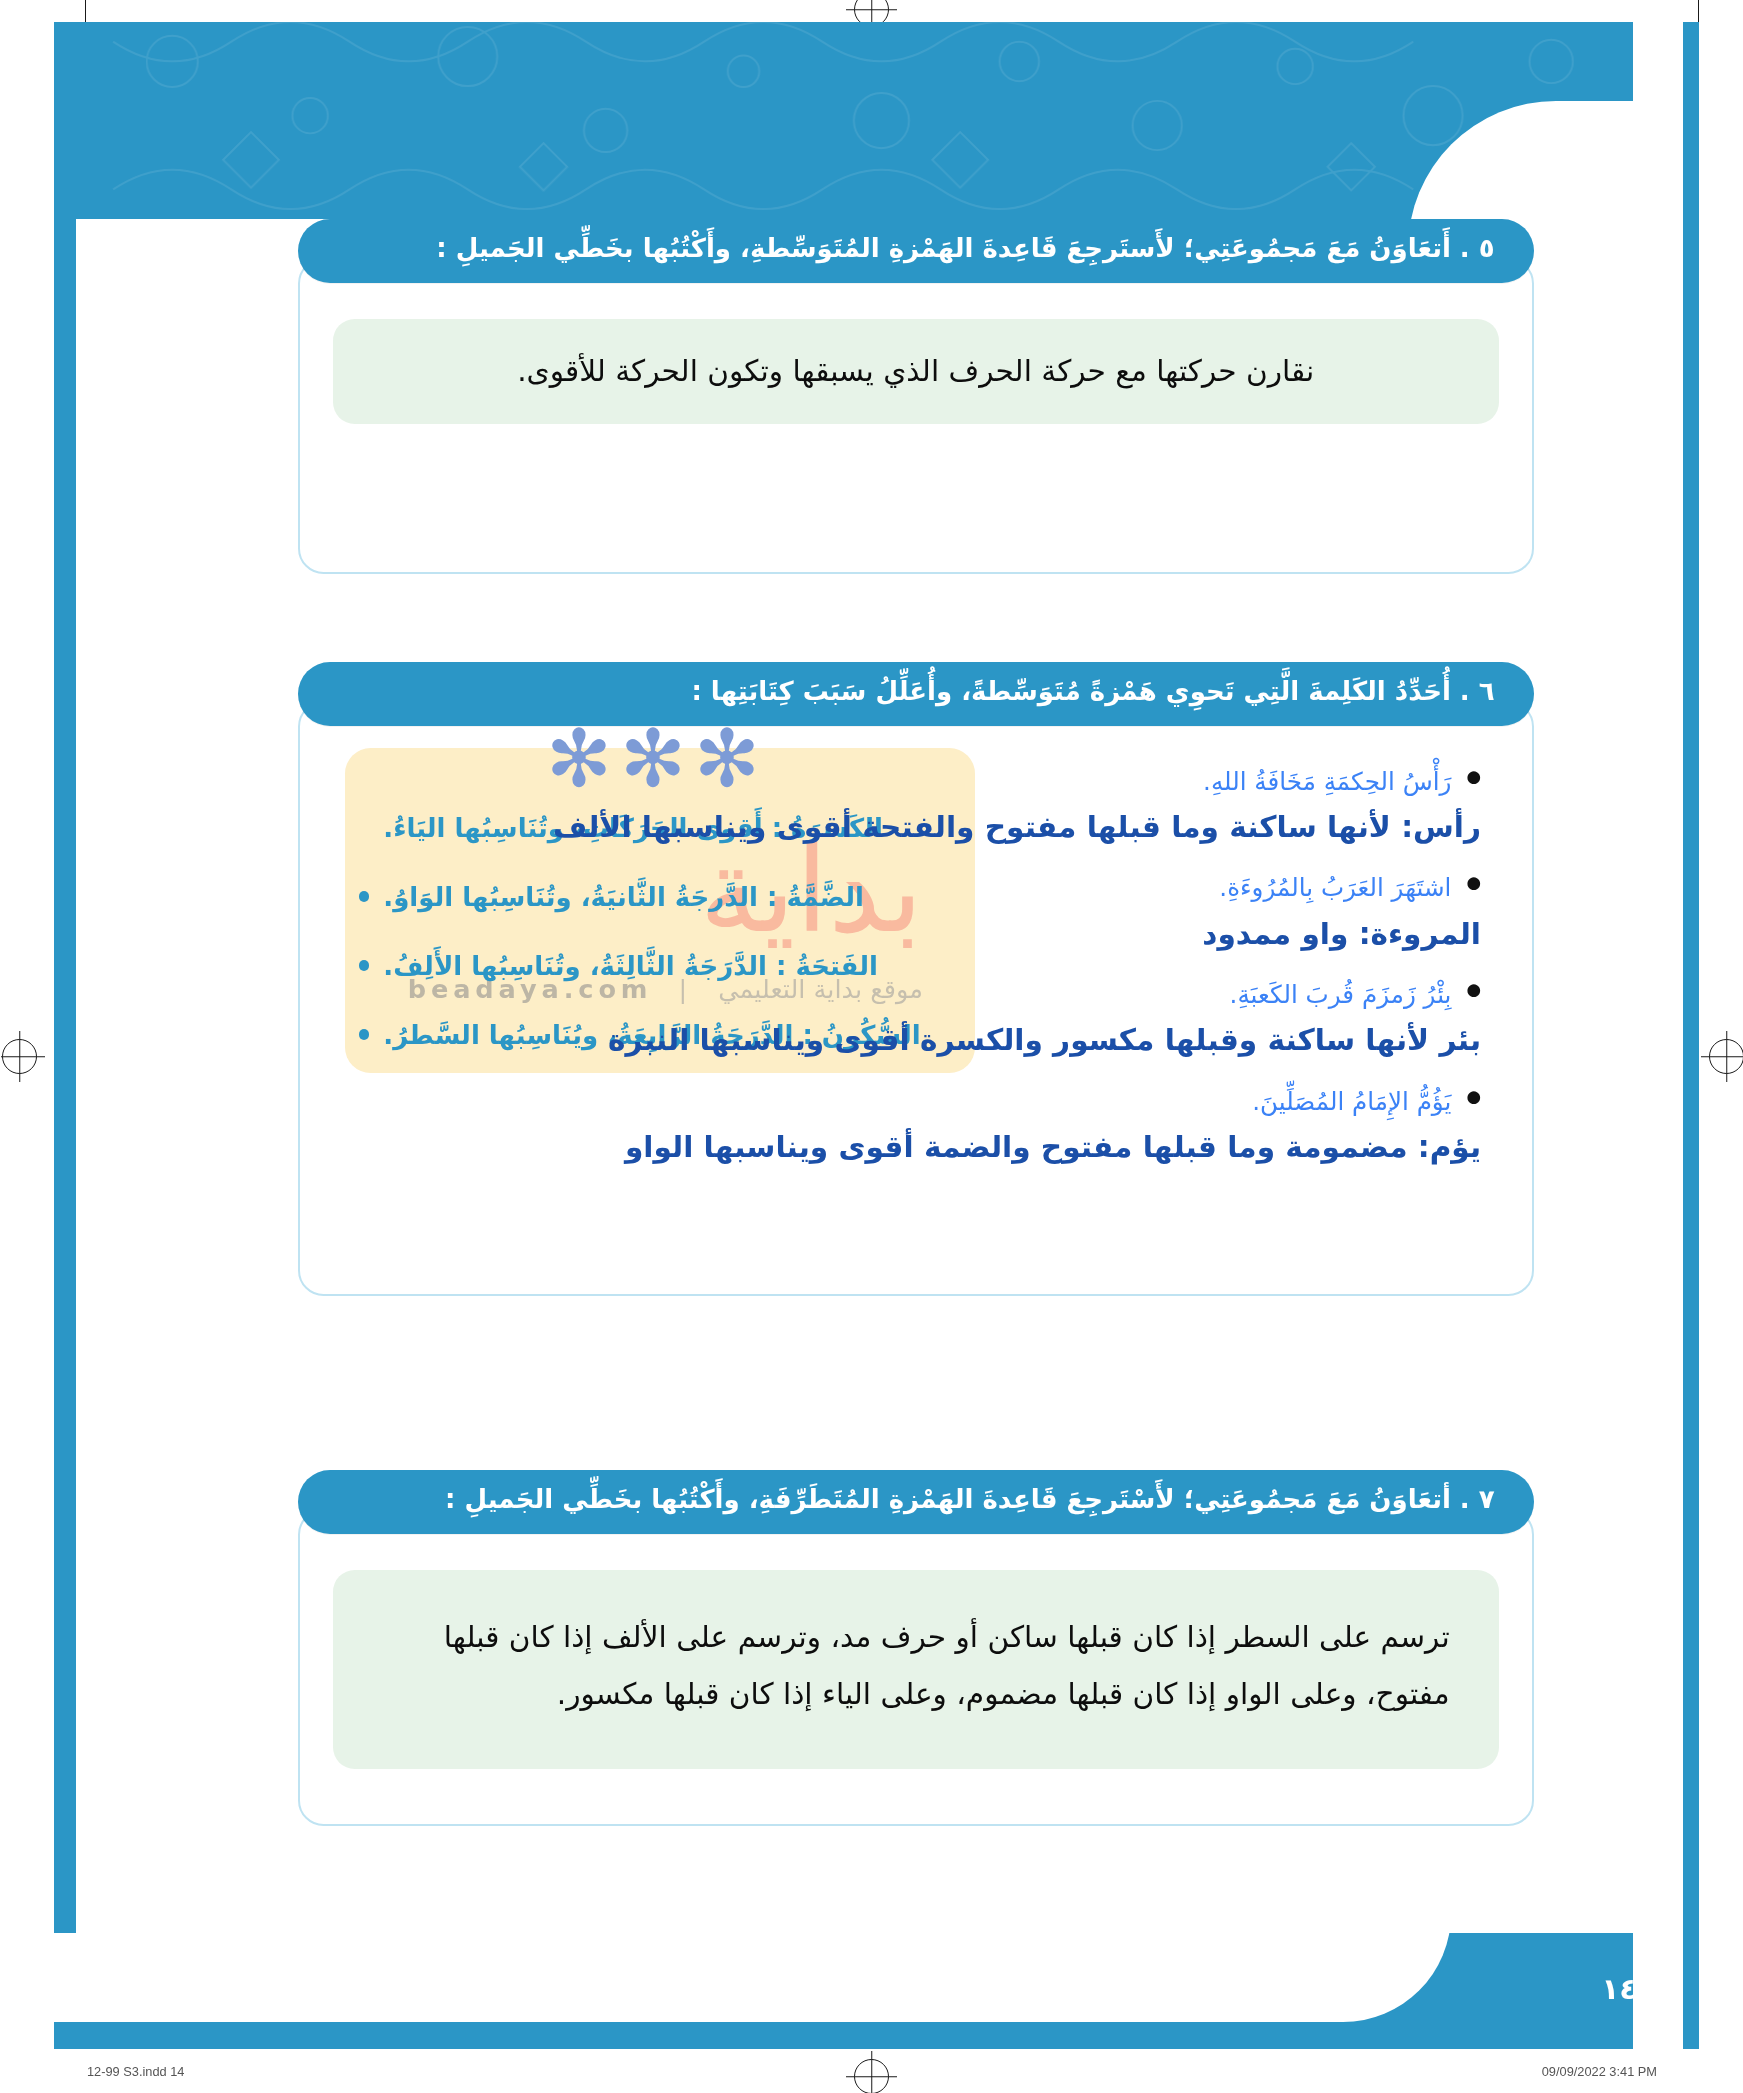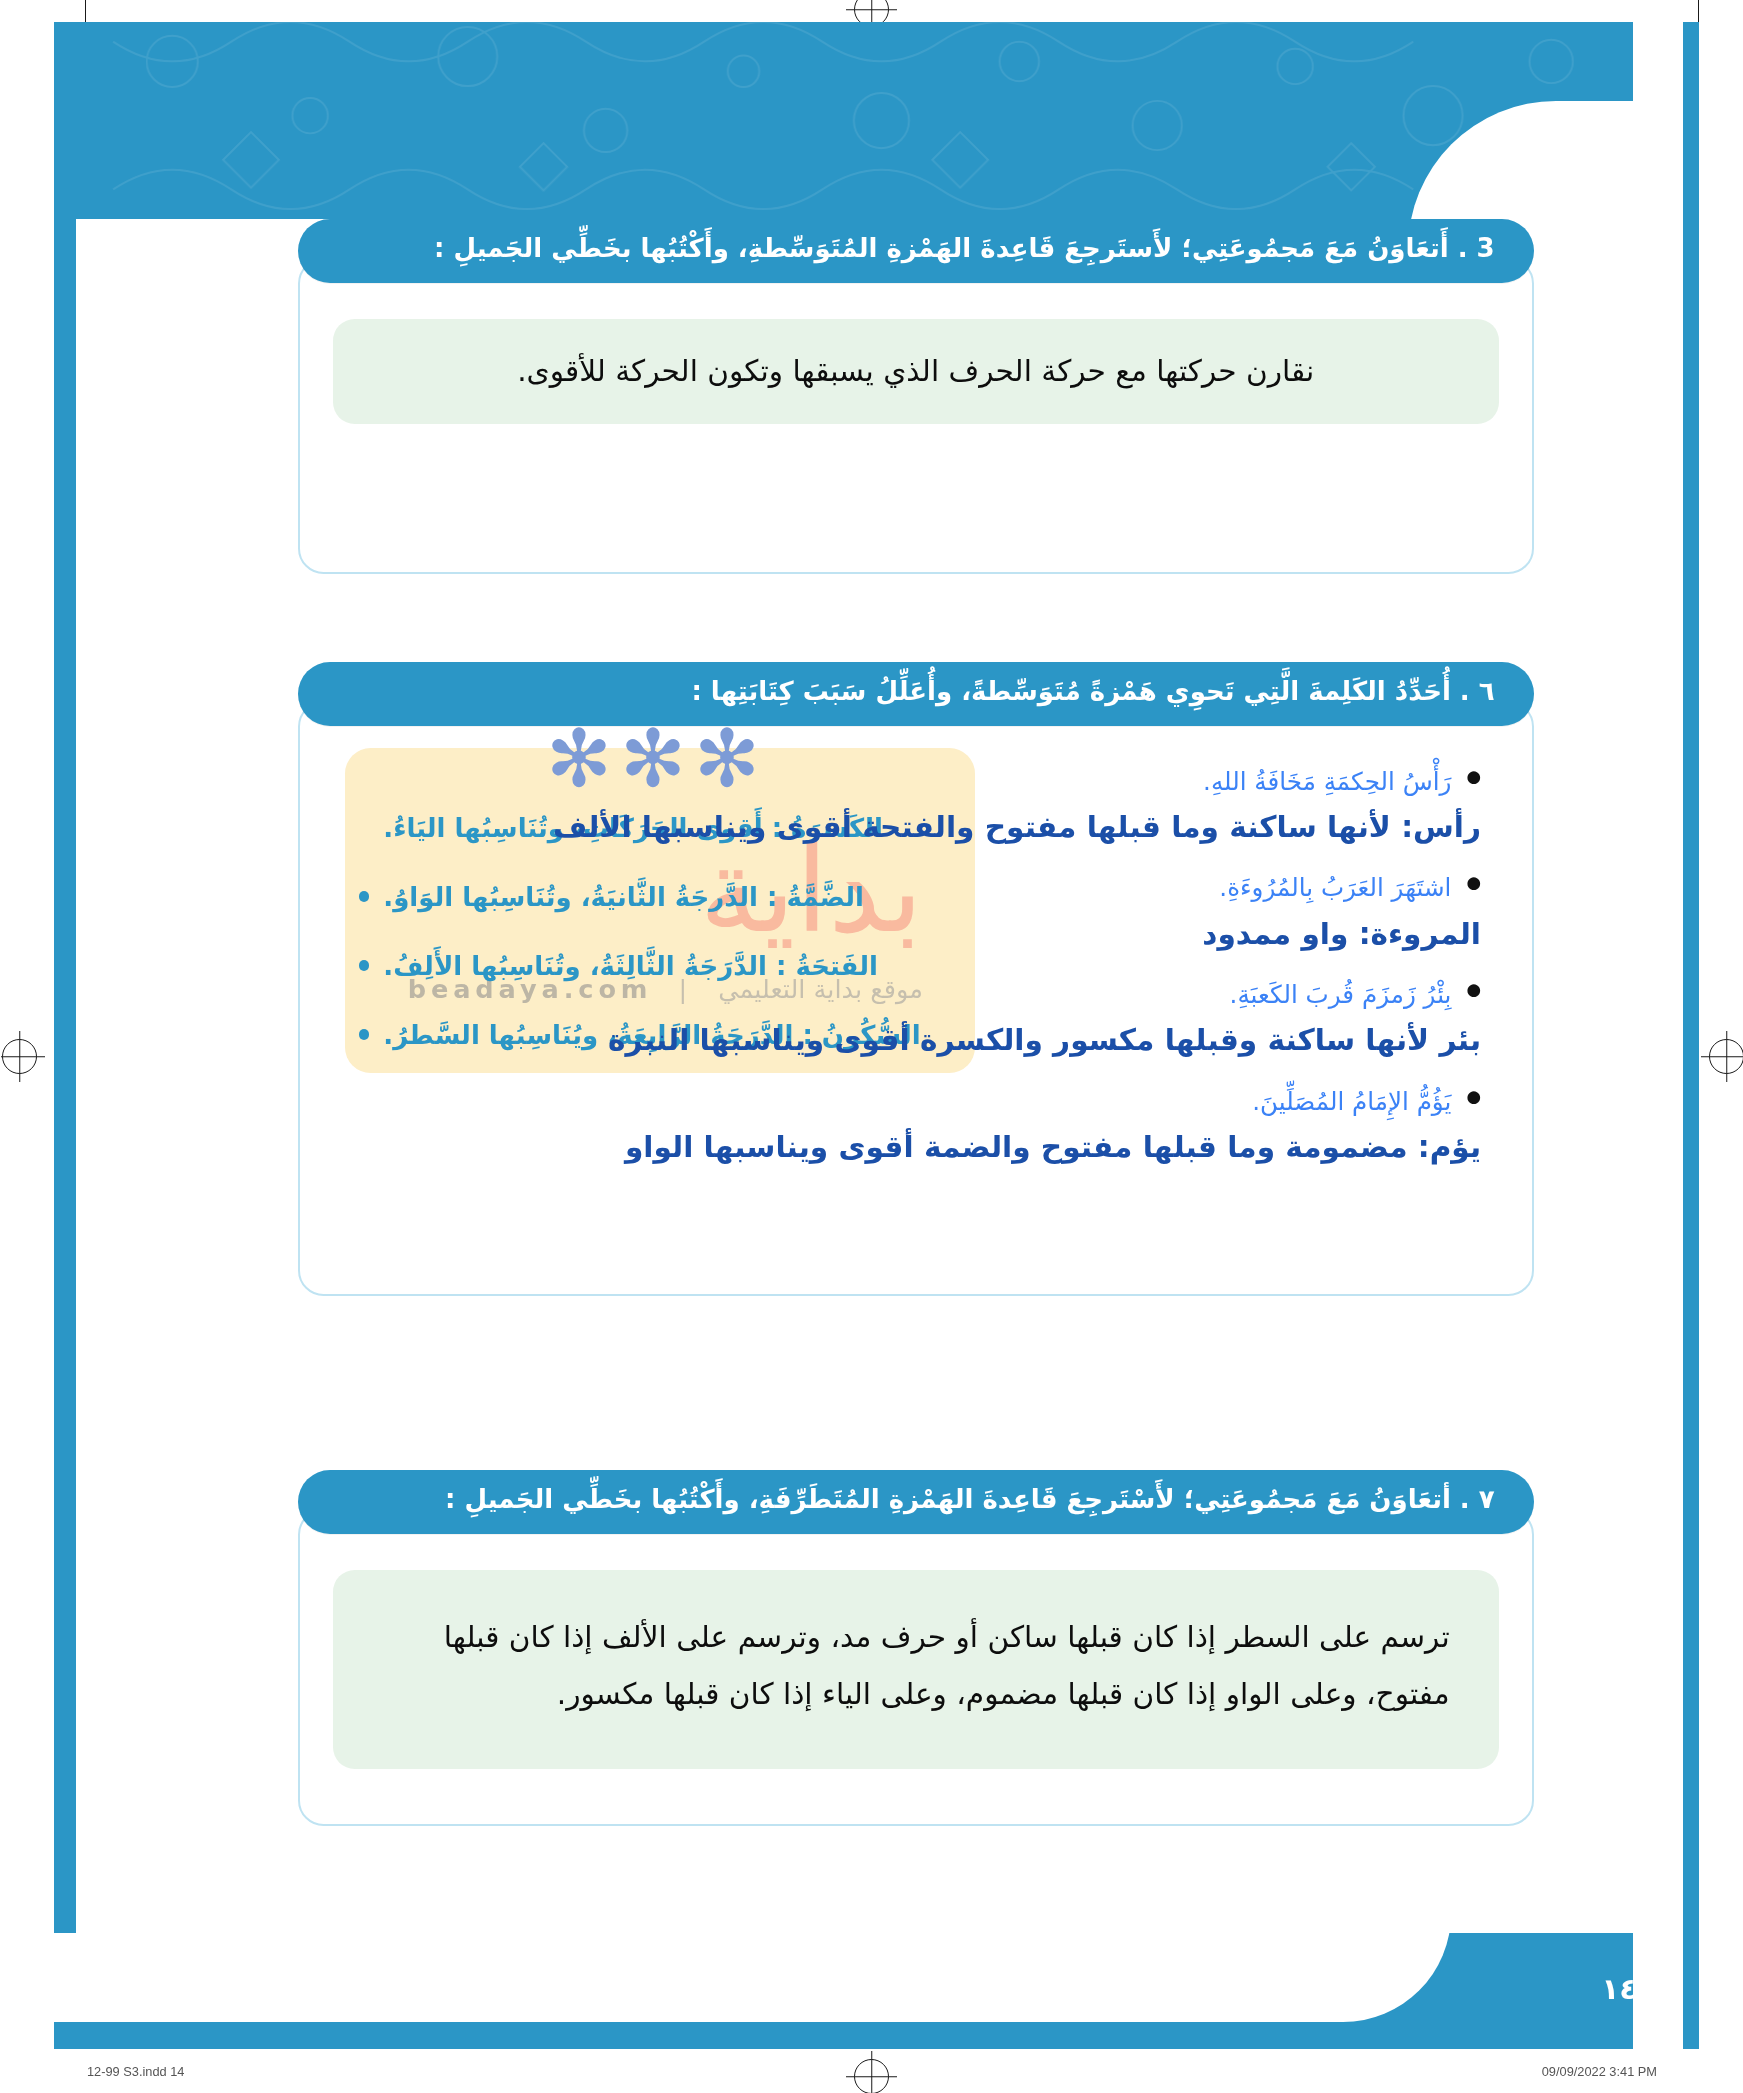--- a/index.html
+++ b/index.html
@@ -339,21 +339,21 @@
         <path d="M60 170 q60 -40 120 0 t120 0 t120 0 t120 0 t120 0 t120 0 t120 0 t120 0 t120 0 t120 0 t120 0"></path>
         <path d="M60 20 q60 40 120 0 t120 0 t120 0 t120 0 t120 0 t120 0 t120 0 t120 0 t120 0 t120 0 t120 0"></path>
       </g>
     </svg>
     <div class="curve"></div>
   </div>
 
   <div class="content">
 
     <div class="q-block" style="top:0px;">
-      <div class="q-head">3 . أَتعَاوَنُ مَعَ مَجمُوعَتِي؛ لأَستَرجِعَ قَاعِدةَ الهَمْزةِ المُتَوَسِّطةِ، وأَكْتُبُها بخَطِّي الجَميلِ :</div>
+      <div class="q-head">٥ . أَتعَاوَنُ مَعَ مَجمُوعَتِي؛ لأَستَرجِعَ قَاعِدةَ الهَمْزةِ المُتَوَسِّطةِ، وأَكْتُبُها بخَطِّي الجَميلِ :</div>
       <div class="q-body" style="padding-bottom:148px;">
         <div class="answer-box">نقارن حركتها مع حركة الحرف الذي يسبقها وتكون الحركة للأقوى.</div>
       </div>
     </div>
 
     <div class="q-block" style="top:443px;">
       <div class="q-head">٦ . أُحَدِّدُ الكَلِمةَ الَّتِي تَحوِي هَمْزةً مُتَوَسِّطةً، وأُعَلِّلُ سَبَبَ كِتَابَتِها :</div>
       <div class="q-body" style="padding-bottom:39px; min-height:493px;">
 
         <div class="deco-panel"></div>

